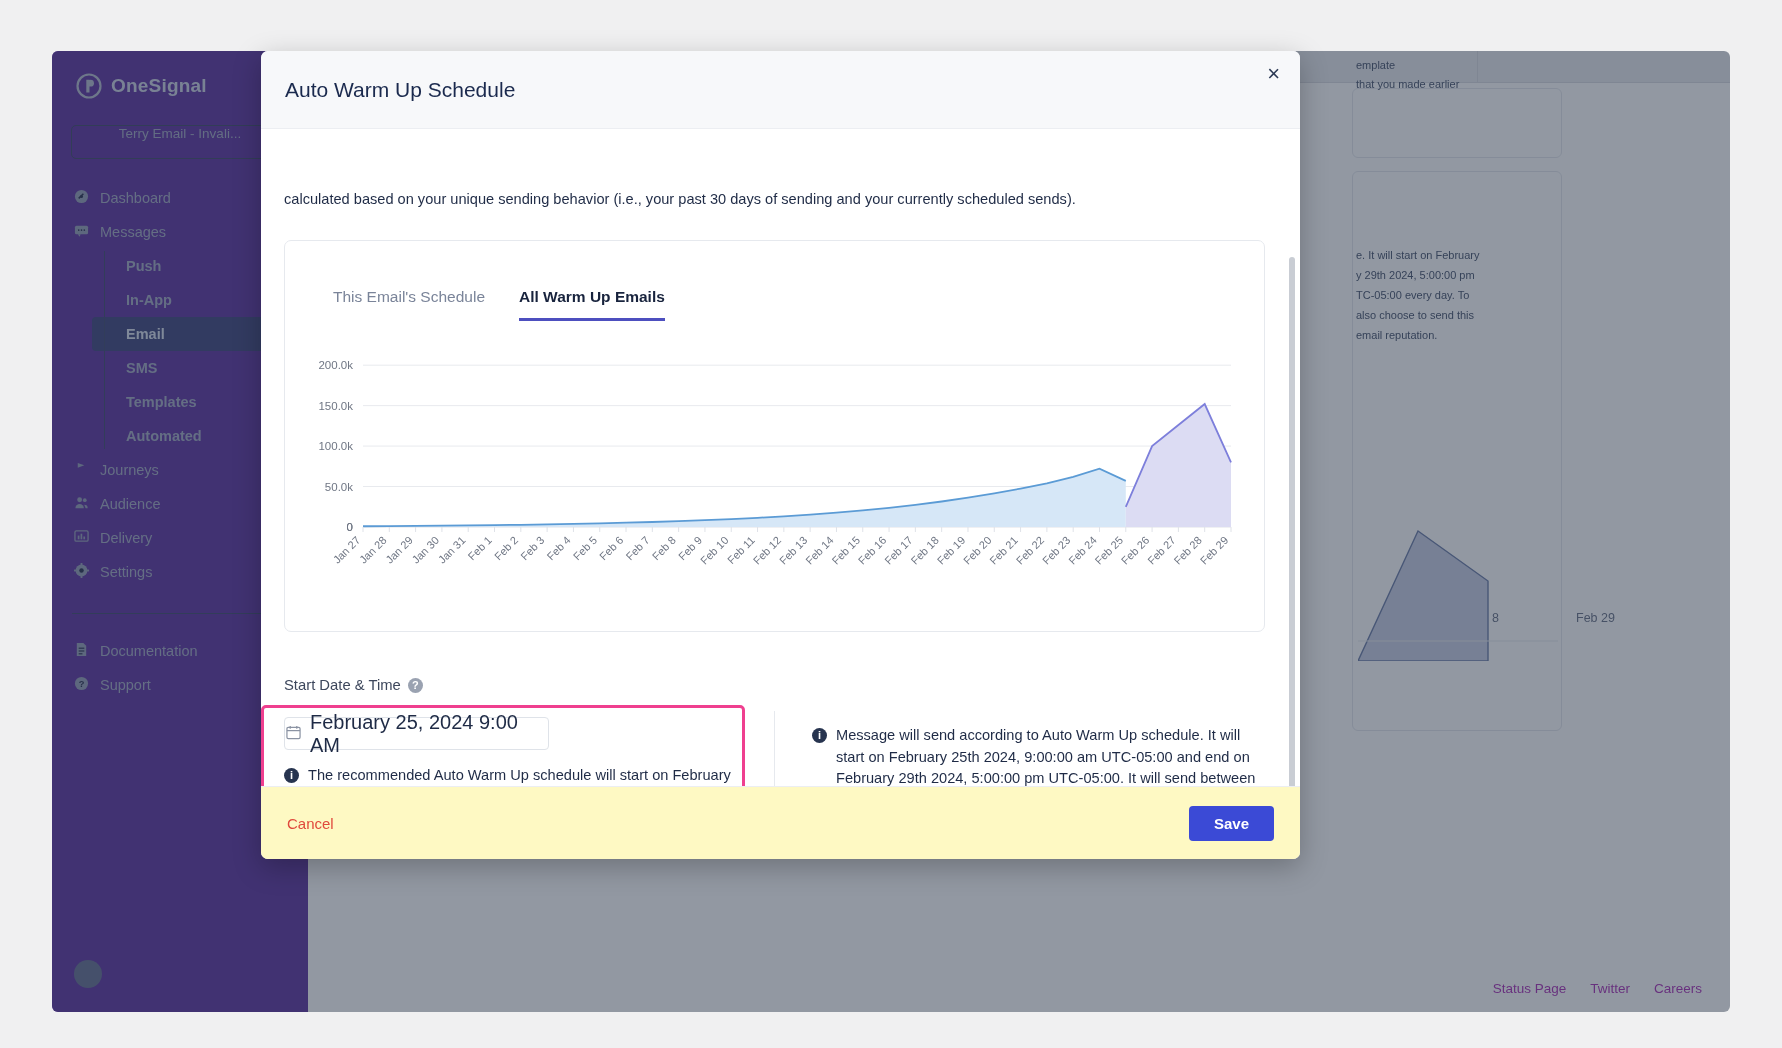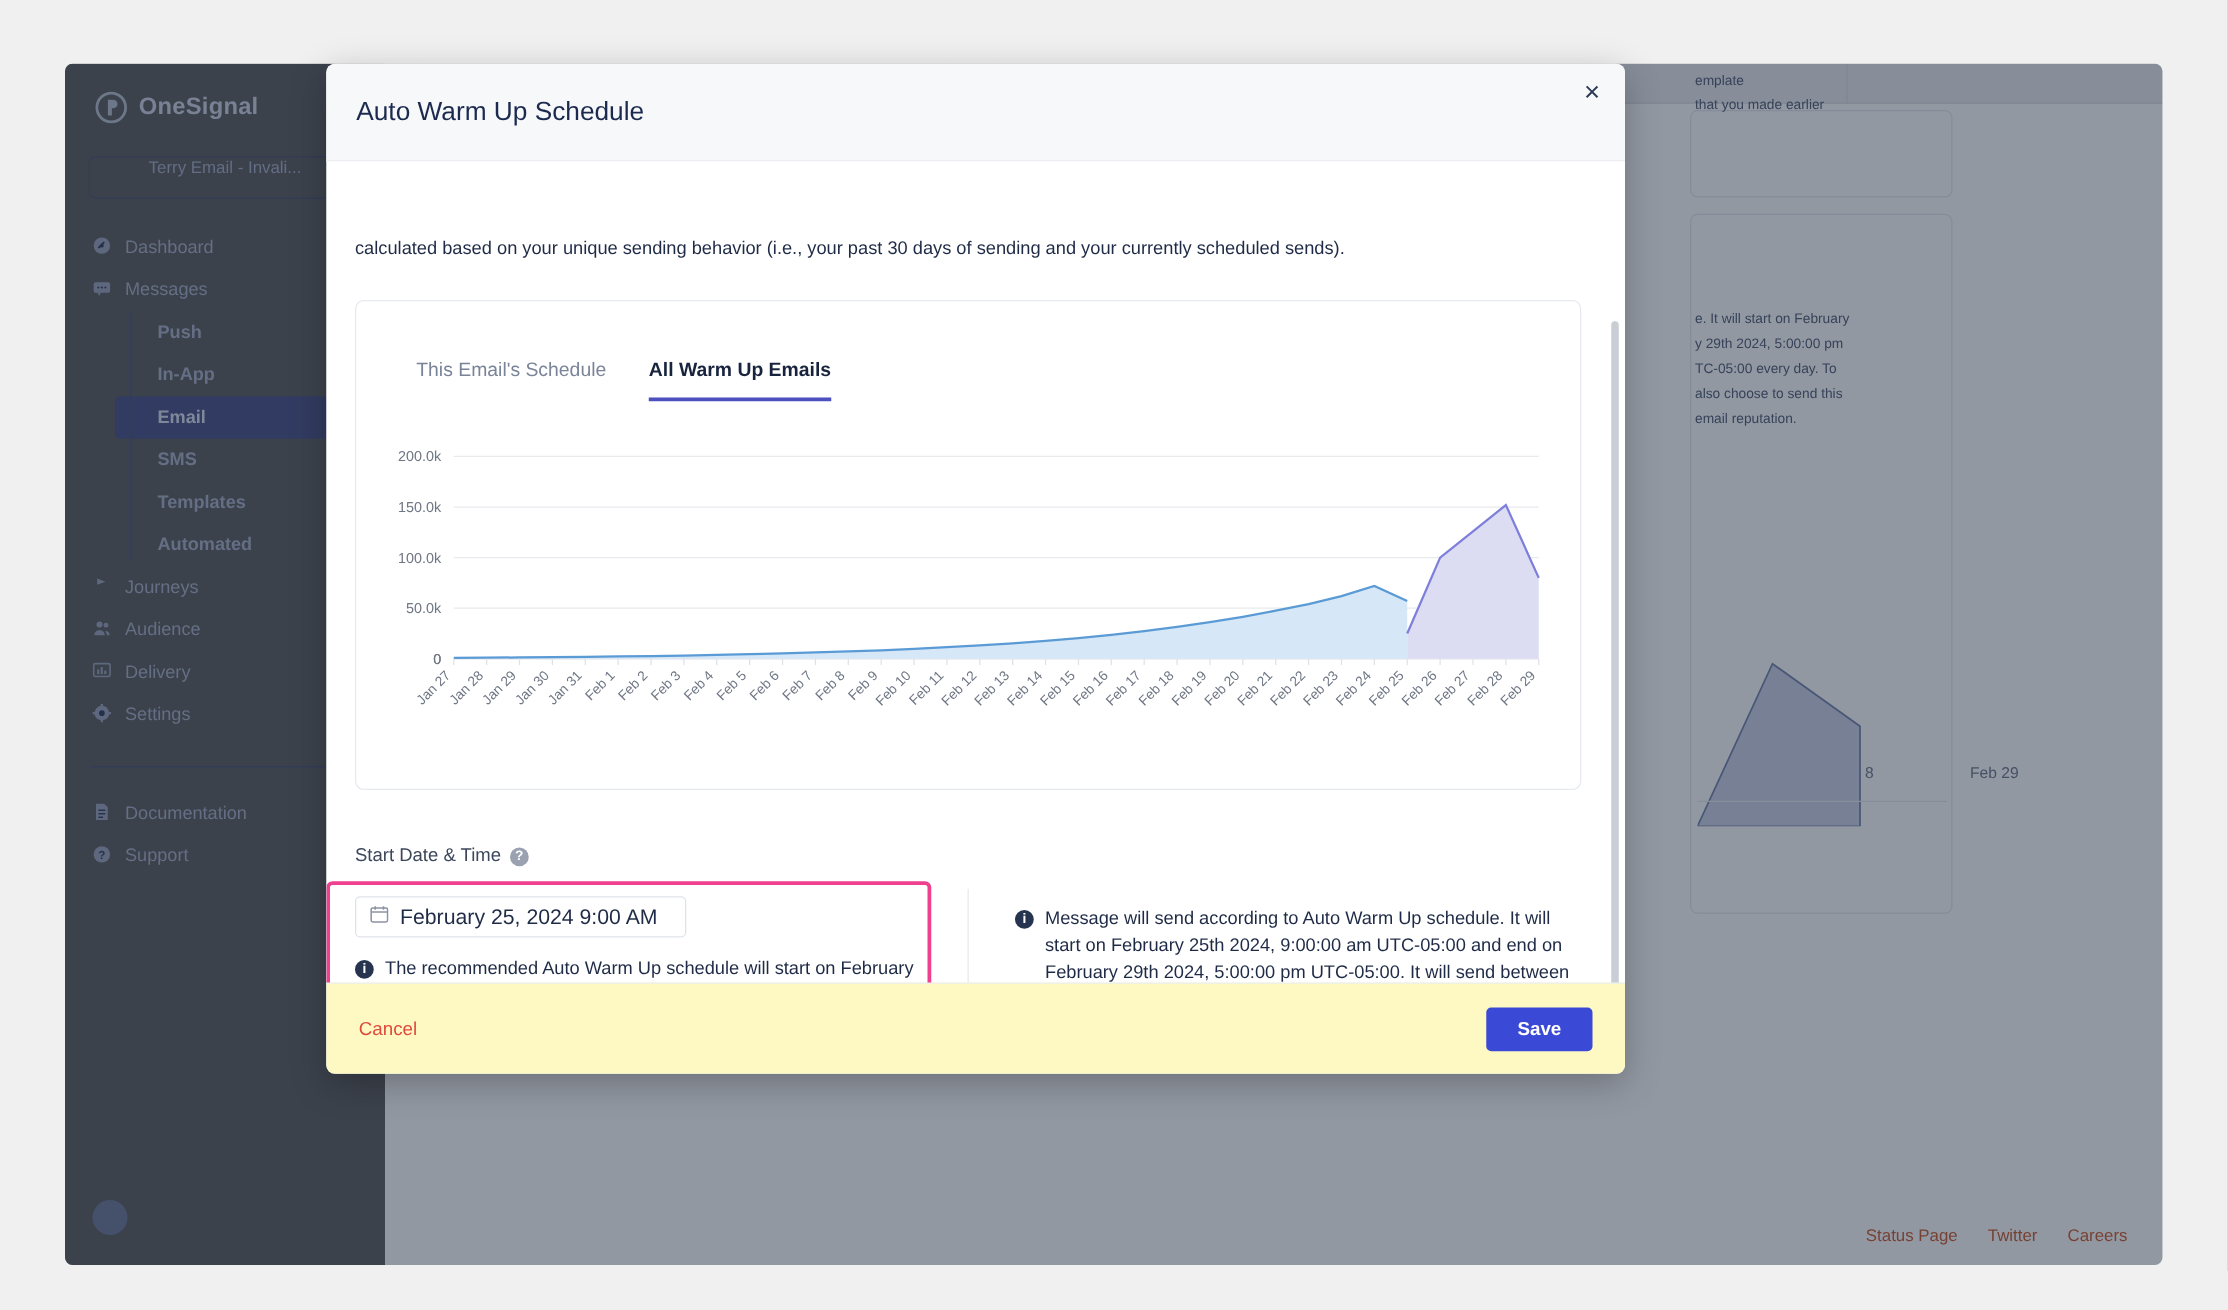--- a/index.html
+++ b/index.html
@@ -9,21 +9,21 @@
     background: #f0f0f1;
     overflow: hidden;
   }
   #root { position: relative; width: 1782px; height: 1048px; }
 
   
   .app-bg { position: absolute; inset: 51px 52px 36px 52px; background: #ffffff; border-radius: 6px; overflow: hidden; }
 
   .sidebar {
     position: absolute; left: 0; top: 0; width: 256px; height: 100%;
-    background: #404040; color: #9aa3bd; display: flex; flex-direction: column;
+    background: #4c1d95; color: #9aa3bd; display: flex; flex-direction: column;
   }
   .brand-row { display: flex; align-items: center; padding: 22px 24px 10px 24px; }
   .brand-logo { width: 26px; height: 26px; margin-right: 9px; }
   .brand-name { font-size: 19px; font-weight: bold; color: #c8cfe0; letter-spacing: .2px; }
   .search-btn { margin-left: auto; color: #a9b1c8; display: flex; }
   .app-select {
     margin: 16px 19px 0 19px; height: 34px; border: 1px solid #2b3559; border-radius: 5px;
     display: flex; align-items: center; padding: 0 11px; font-size: 13.5px; color: #97a0bb; flex-direction: column;
   }
   .app-select .caret { margin-left: auto; font-size: 9px; color: #b5bdd2; }
@@ -45,21 +45,21 @@
   
   .content-area { position: absolute; left: 256px; top: 0; right: 0; bottom: 0; background: #ffffff; }
   .toolbar-row { position: absolute; left: 0; top: 0; right: 0; height: 32px; background: #e7e9ed; border-bottom: 1px solid #d4d8de; }
   .tb-seg { position: absolute; top: 0; height: 32px; border-right: 1px solid #d4d8de; }
   .editor-label { position: absolute; top: 4px; left: 180px; font-size: 14px; color: #55607a; }
   .bg-card {
     position: absolute; border: 1px solid #e2e5ea; border-radius: 6px; background: #fff;
   }
   .bg-text { position: absolute; font-size: 11px; color: #32405c; line-height: 20px; }
   .bg-chart { position: absolute; }
-  .footer-links { position: absolute; bottom: 0; right: 0; display: flex; gap: 24px; padding: 0 28px 16px 0; font-size: 13.5px; color: #c2410c; justify-content: flex-end; }
+  .footer-links { position: absolute; bottom: 0; right: 0; display: flex; gap: 24px; padding: 0 28px 16px 0; font-size: 13.5px; color: #a21caf; justify-content: flex-end; }
 
   
   .overlay { position: absolute; inset: 51px 52px 36px 52px; border-radius: 6px; background: rgba(57,67,85,0.55); }
   .modal {
     position: absolute; left: 261px; top: 51px; width: 1039px; height: 808px;
     background: #ffffff; border-radius: 7px; box-shadow: 0 8px 28px rgba(0,0,0,.25);
     display: flex; flex-direction: column; overflow: hidden;
   }
   .modal-head {
     height: 78px; background: #f7f8fa; border-bottom: 1px solid #eceef2;
@@ -90,21 +90,21 @@
     width: 15px; height: 15px; border-radius: 50%; background: #9aa2b1; color: #fff;
     font-size: 11px; display: inline-flex; align-items: center; justify-content: center; font-weight: bold;
   }
   .highlight-box {
     position: absolute; left: -23px; top: 28px; width: 484px; height: 197px;
     border: 3px solid #ef3f8f; border-radius: 5px; pointer-events: none;
   }
   .date-input {
     position: absolute; left: 0; top: 40px; width: 265px; height: 33px;
     border: 1px solid #dfe3e9; border-radius: 4px; background: #fff;
-    display: flex; align-items: center; gap: 9px; padding: 0 11px; font-size: 17px; color: #1f2b46;
+    display: flex; align-items: center; gap: 9px; padding: 0 1px; font-size: 20px; color: #1f2b46;
   }
   .note {
     position: absolute; left: 0; top: 88px; width: 470px;
     font-size: 14.6px; line-height: 21.5px; color: #1f2b46; display: flex; gap: 9px;
   }
   .info-ico {
     flex: 0 0 auto; width: 15px; height: 15px; border-radius: 50%; background: #27344f; color: #fff;
     font-size: 11px; font-weight: bold; display: inline-flex; align-items: center; justify-content: center; margin-top: 3px;
   }
   .vdivider { position: absolute; left: 490px; top: 34px; width: 1px; height: 166px; background: #e6e9ee; }

